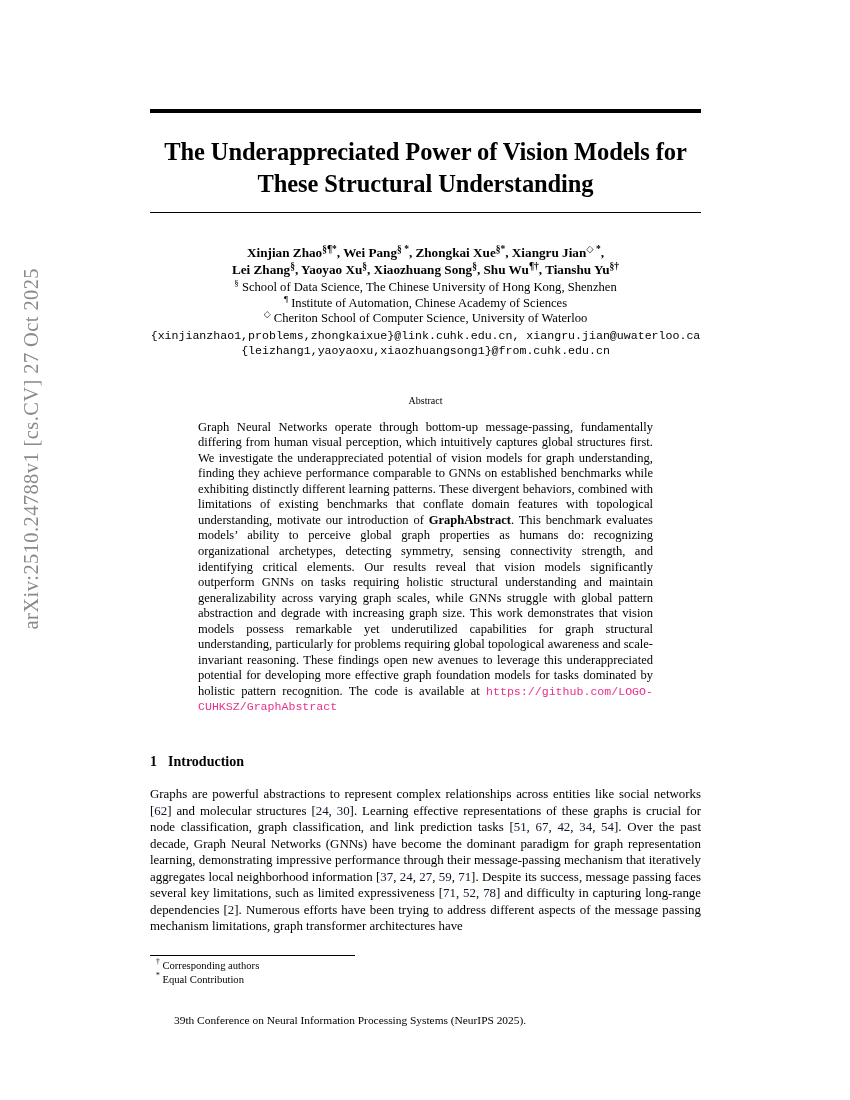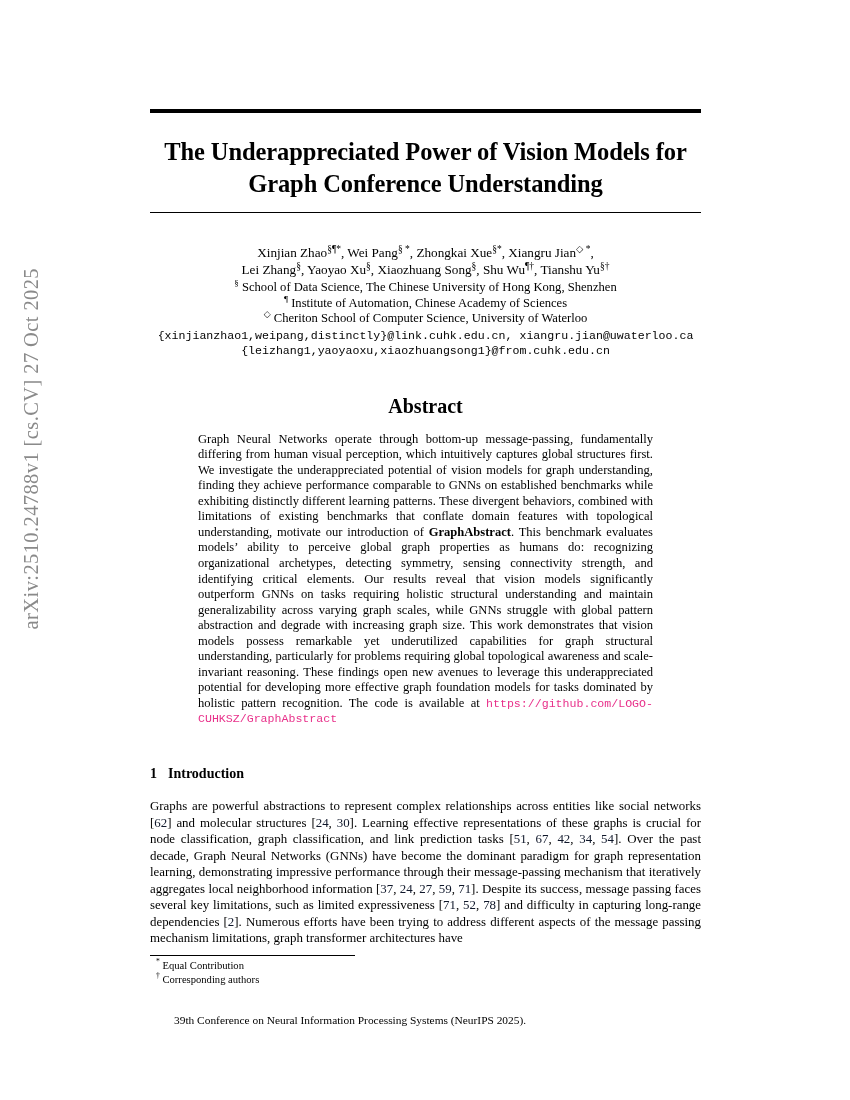--- a/index.html
+++ b/index.html
@@ -69,42 +69,42 @@
     margin-top: 23px;
     letter-spacing: -0.1px;
   }
 
   
   .authors {
     text-align: center;
     margin-top: 32px;
   }
   .author-line {
-    font-weight: normal;
+    font-weight: bold;
     font-size: 13.2px;
     line-height: 16.4px;
   }
   .affil-line {
     font-size: 12.6px;
     line-height: 15.6px;
   }
   .affil-block { margin-top: 2px; text-align: center; }
   .email-line {
     font-family: "Liberation Mono", "DejaVu Sans Mono", monospace;
     font-size: 11.6px;
     line-height: 15.4px;
   }
   .email-block { margin-top: 1px; }
   sup { font-size: 0.72em; vertical-align: super; line-height: 0; }
 
   
   .abstract-heading {
     text-align: center;
-    font-weight: bold;
-    font-size: 20px;
+    font-weight: normal;
+    font-size: 10px;
     margin-top: 36px;
   }
   .abstract-body {
     margin: 14px 48px 0 48px;
     font-size: 12.55px;
     line-height: 15.55px;
     text-align: justify;
     text-justify: inter-word;
     hyphens: none;
   }
@@ -167,51 +167,51 @@
 <div class="arxiv-stamp">
   <span class="stamp-text">arXiv:2510.24788v1  [cs.CV]  27 Oct 2025</span>
 </div>
 
 <div class="page">
 
   <div class="rule-thick"></div>
 
   <div class="title">
     <div>The Underappreciated Power of Vision Models for</div>
-    <div>Graph Conference Understanding</div>
+    <div>These Structural Understanding</div>
   </div>
 
   <div class="rule-thin"></div>
 
   <div class="authors">
     <div class="author-line" id="author-line-1"><span>Xinjian Zhao</span><sup>§¶*</sup>, <span>Wei Pang</span><sup>§ *</sup>, <span>Zhongkai Xue</span><sup>§*</sup>, <span>Xiangru Jian</span><sup>◇ *</sup>,</div>
     <div class="author-line" id="author-line-2"><span>Lei Zhang</span><sup>§</sup>, <span>Yaoyao Xu</span><sup>§</sup>, <span>Xiaozhuang Song</span><sup>§</sup>, <span>Shu Wu</span><sup>¶†</sup>, <span>Tianshu Yu</span><sup>§†</sup></div>
     <div class="affil-block" id="affiliation-block">
         <div class="affil-line"><sup>§</sup> School of Data Science, The Chinese University of Hong Kong, Shenzhen</div>
         <div class="affil-line"><sup>¶</sup> Institute of Automation, Chinese Academy of Sciences</div>
         <div class="affil-line"><sup>◇</sup> Cheriton School of Computer Science, University of Waterloo</div>
       </div>
     <div class="email-block" id="email-block">
-        <div class="email-line">{xinjianzhao1,weipang,distinctly}@link.cuhk.edu.cn, xiangru.jian@uwaterloo.ca</div>
+        <div class="email-line">{xinjianzhao1,problems,zhongkaixue}@link.cuhk.edu.cn, xiangru.jian@uwaterloo.ca</div>
         <div class="email-line">{leizhang1,yaoyaoxu,xiaozhuangsong1}@from.cuhk.edu.cn</div>
       </div>
   </div>
 
   <div class="abstract-heading">Abstract</div>
   <div class="abstract-body">
     <span>Graph Neural Networks operate through bottom-up message-passing, fundamentally differing from human visual perception, which intuitively captures global structures first. We investigate the underappreciated potential of vision models for graph understanding, finding they achieve performance comparable to GNNs on established benchmarks while exhibiting distinctly different learning patterns. These divergent behaviors, combined with limitations of existing benchmarks that conflate domain features with topological understanding, motivate our introduction of </span><b>GraphAbstract</b><span>. This benchmark evaluates models’ ability to perceive global graph properties as humans do: recognizing organizational archetypes, detecting symmetry, sensing connectivity strength, and identifying critical elements. Our results reveal that vision models significantly outperform GNNs on tasks requiring holistic structural understanding and maintain generalizability across varying graph scales, while GNNs struggle with global pattern abstraction and degrade with increasing graph size. This work demonstrates that vision models possess remarkable yet underutilized capabilities for graph structural understanding, particularly for problems requiring global topological awareness and scale-invariant reasoning. These findings open new avenues to leverage this underappreciated potential for developing more effective graph foundation models for tasks dominated by holistic pattern recognition. The code is available at </span><span class="url-mono">https://github.com/LOGO-CUHKSZ/GraphAbstract</span>
   </div>
 
   <div class="section-heading">
     <span class="num">1</span><span>Introduction</span>
   </div>
 
   <div class="body-para" id="intro-paragraph">Graphs are powerful abstractions to represent complex relationships across entities like social networks [<span class="cite">62</span>] and molecular structures [<span class="cite">24</span>, <span class="cite">30</span>]. Learning effective representations of these graphs is crucial for node classification, graph classification, and link prediction tasks [<span class="cite">51</span>, <span class="cite">67</span>, <span class="cite">42</span>, <span class="cite">34</span>, <span class="cite">54</span>]. Over the past decade, Graph Neural Networks (GNNs) have become the dominant paradigm for graph representation learning, demonstrating impressive performance through their message-passing mechanism that iteratively aggregates local neighborhood information [<span class="cite">37</span>, <span class="cite">24</span>, <span class="cite">27</span>, <span class="cite">59</span>, <span class="cite">71</span>]. Despite its success, message passing faces several key limitations, such as limited expressiveness [<span class="cite">71</span>, <span class="cite">52</span>, <span class="cite">78</span>] and difficulty in capturing long-range dependencies [<span class="cite">2</span>]. Numerous efforts have been trying to address different aspects of the message passing mechanism limitations, graph transformer architectures have</div>
 
   <div class="foot-rule"></div>
   <div class="footnotes" id="footnote-block">
+      <div class="footnote"><sup>†</sup> Corresponding authors</div>
       <div class="footnote"><sup>*</sup> Equal Contribution</div>
-      <div class="footnote"><sup>†</sup> Corresponding authors</div>
     </div>
 
   <div class="conf-note">39th Conference on Neural Information Processing Systems (NeurIPS 2025).</div>
 
 </div>
 
 </body></html>

